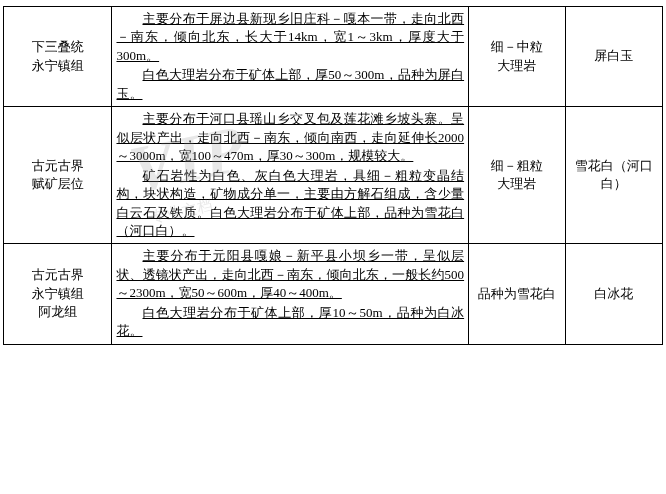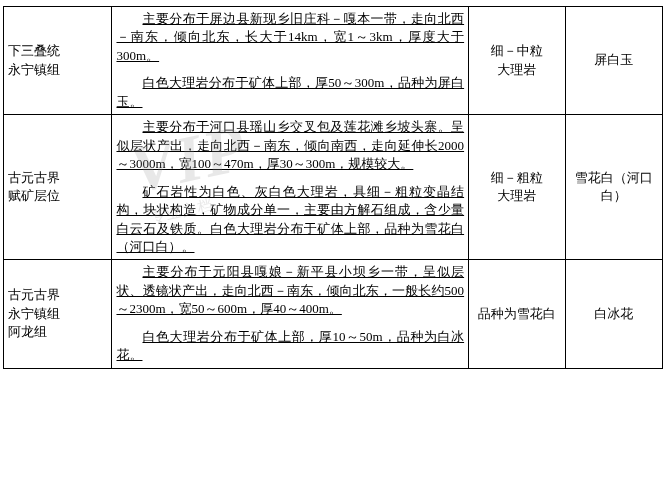--- a/index.html
+++ b/index.html
@@ -88,23 +88,24 @@
     text-align: justify;
     text-justify: inter-ideograph;
     padding: 5px 7px;
     text-decoration: underline;
   }
   .cell-body p {
     margin: 0 0 0 0;
     text-indent: 2em;
   }
   .cell-body p + p {
-    margin-top: 9px;
+    margin-top: 1px;
   }
   .strat {
+    text-align: center;
     line-height: 1.5;
   }
 </style>
 </head>
 <body>
 
 <div class="page">
 
   <div class="watermark">
     <div class="wm-text">VIP</div>

